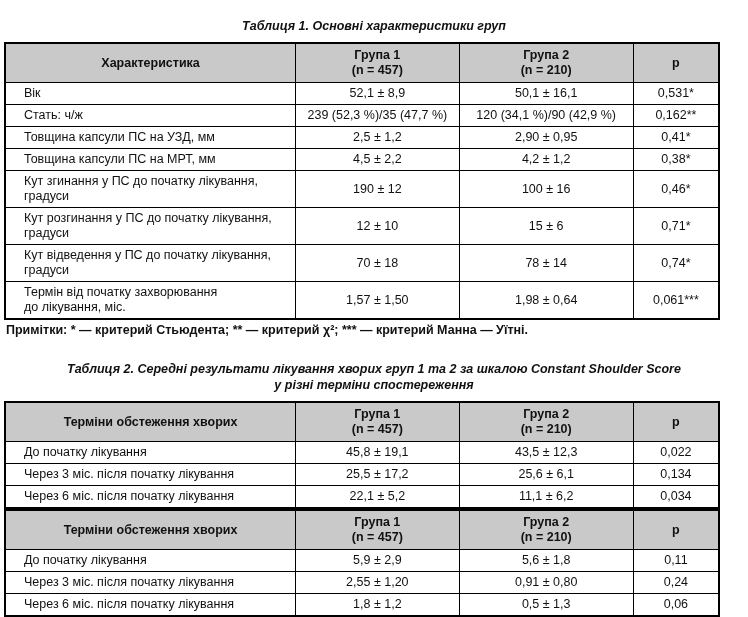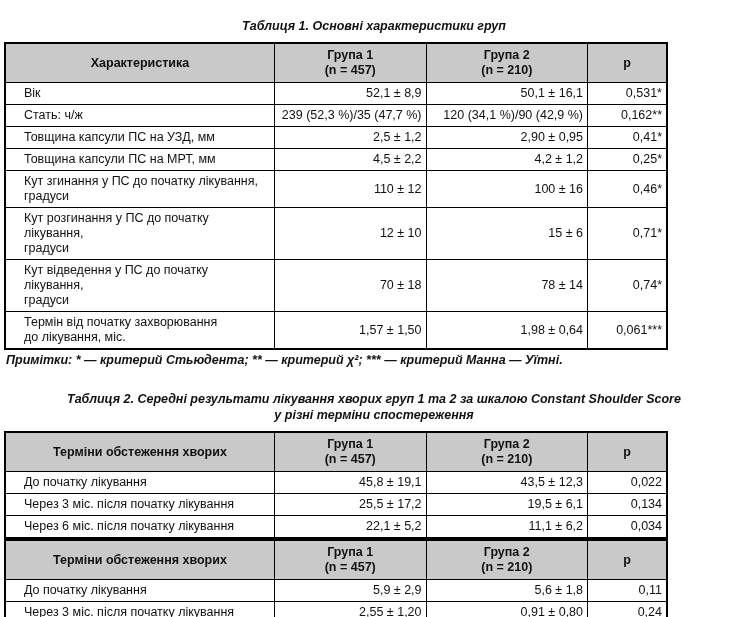--- a/index.html
+++ b/index.html
@@ -26,21 +26,21 @@
     margin: 2px auto 8px auto;
     white-space: pre-line;
   }
   .table-title.first {
     margin-top: 12px;
   }
   .table-title.spaced {
     margin-top: 22px;
   }
   table.data-table {
-    width: 664px;
+    width: 716px;
     border-collapse: collapse;
     table-layout: fixed;
     border: 2px solid #000000;
   }
   table.data-table col.c1 { width: 40.7%; }
   table.data-table col.c2 { width: 22.9%; }
   table.data-table col.c3 { width: 24.4%; }
   table.data-table col.c4 { width: 12.0%; }
   table.data-table th {
     background: #c9c9c9;
@@ -49,34 +49,33 @@
     font-weight: bold;
     text-align: center;
     vertical-align: middle;
     padding: 4px 3px;
     line-height: 1.2;
     white-space: pre-line;
   }
   table.data-table td {
     border: 1px solid #000000;
     font-size: 12.5px;
-    text-align: right;
+    text-align: center;
     vertical-align: middle;
     padding: 3px 4px;
     line-height: 1.2;
     white-space: pre-line;
   }
   table.data-table td:first-child {
     text-align: left;
     padding-left: 18px;
   }
   .footnote {
     font-size: 12.5px;
     font-weight: bold;
-    font-style: italic;
     margin: 3px 0 0 2px;
     line-height: 1.25;
   }
 </style>
 </head>
 <body>
 
 <div class="page">
 
   <div class="table-title first">Таблиця 1. Основні характеристики груп</div>
@@ -113,26 +112,26 @@
         <tr>
           <td>Товщина капсули ПС на УЗД, мм</td>
           <td>2,5 ± 1,2</td>
           <td>2,90 ± 0,95</td>
           <td>0,41*</td>
         </tr>
         <tr>
           <td>Товщина капсули ПС на МРТ, мм</td>
           <td>4,5 ± 2,2</td>
           <td>4,2 ± 1,2</td>
-          <td>0,25*</td>
+          <td>0,38*</td>
         </tr>
         <tr>
           <td>Кут згинання у ПС до початку лікування,
 градуси</td>
-          <td>110 ± 12</td>
+          <td>190 ± 12</td>
           <td>100 ± 16</td>
           <td>0,46*</td>
         </tr>
         <tr>
           <td>Кут розгинання у ПС до початку лікування,
 градуси</td>
           <td>12 ± 10</td>
           <td>15 ± 6</td>
           <td>0,71*</td>
         </tr>
@@ -176,21 +175,21 @@
       <tbody>
         <tr>
           <td>До початку лікування</td>
           <td>45,8 ± 19,1</td>
           <td>43,5 ± 12,3</td>
           <td>0,022</td>
         </tr>
         <tr>
           <td>Через 3 міс. після початку лікування</td>
           <td>25,5 ± 17,2</td>
-          <td>19,5 ± 6,1</td>
+          <td>25,6 ± 6,1</td>
           <td>0,134</td>
         </tr>
         <tr>
           <td>Через 6 міс. після початку лікування</td>
           <td>22,1 ± 5,2</td>
           <td>11,1 ± 6,2</td>
           <td>0,034</td>
         </tr>
       </tbody>
     </table>

